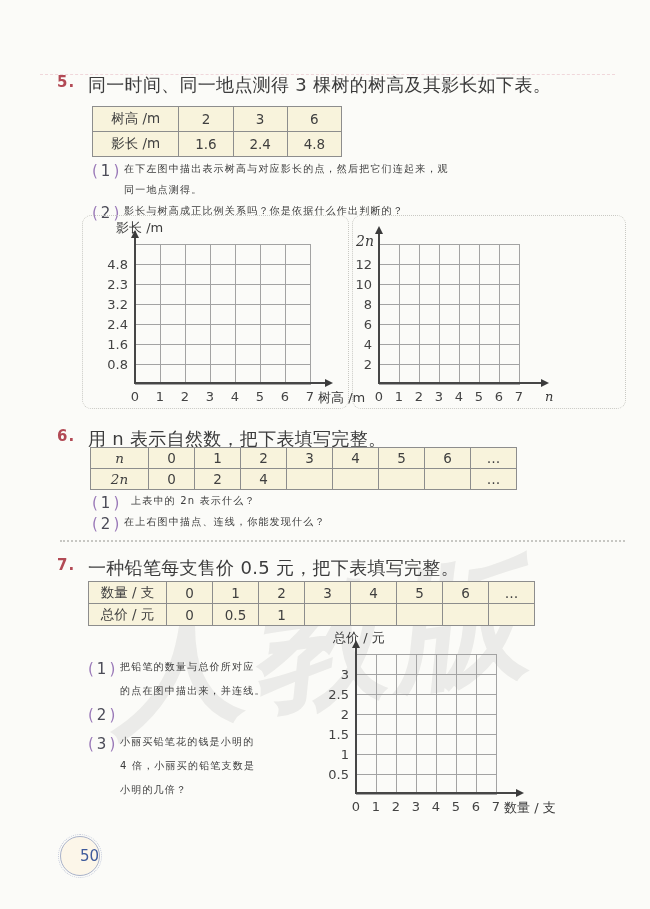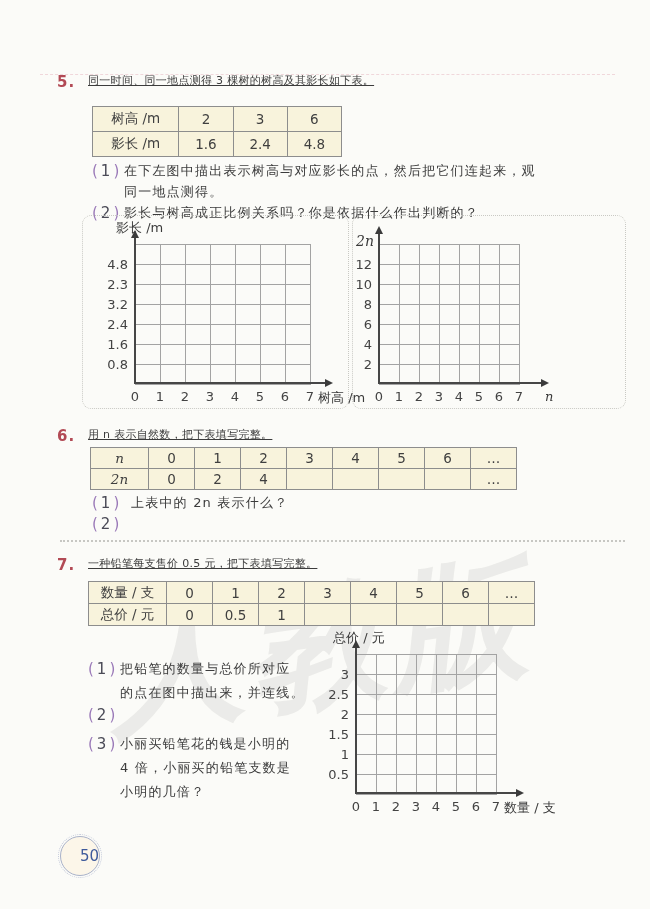--- a/index.html
+++ b/index.html
@@ -1,21 +1,21 @@
 <!DOCTYPE html>
 <html><head>
 <meta charset="utf-8">
 <style>
   html,body{margin:0;padding:0;background:#e9e9e7;}
   .page{position:relative;width:650px;height:909px;background:#fbfbf8;overflow:hidden;
         font-family:"DejaVu Sans","Liberation Sans",sans-serif;color:#3c3c3c;}
   .pnum{position:absolute;font-weight:bold;font-size:15px;color:#b24a55;letter-spacing:1px;}
-  .stem{position:absolute;font-size:11px;letter-spacing:.3px;white-space:nowrap;text-decoration:underline;}
+  .stem{position:absolute;font-size:18px;letter-spacing:.3px;white-space:nowrap;}
   .qwrap{position:absolute;font-size:15px;white-space:nowrap;}
-  .qline{position:absolute;font-size:13px;letter-spacing:1.2px;white-space:nowrap;}
+  .qline{position:absolute;font-size:10px;letter-spacing:1.2px;white-space:nowrap;}
   .pp{color:#9a79b8;}
   .pn{color:#4b4b57;padding:0 3px;}
   table.tbl{position:absolute;border-collapse:collapse;background:#f8f3dc;color:#3f3f3f;
             border:1.5px solid #777;table-layout:fixed;}
   .tbl td{border:1px solid #8d8d8d;text-align:center;padding:0;font-size:13.5px;overflow:hidden;}
   .ital{font-style:italic;font-family:"DejaVu Serif","Liberation Serif",serif;}
   .grid{position:absolute;
         background-image:linear-gradient(to right,#a3a3a3 1px,transparent 1px),
                          linear-gradient(to bottom,#a3a3a3 1px,transparent 1px);}
   .vaxis{position:absolute;width:2px;background:#464646;}
@@ -173,20 +173,21 @@
   </tbody>
     </table>
 
   <div class="qwrap" style="left:92px;top:494px;">
     <span class="pp">(</span><span class="pn">1</span><span class="pp">)</span>
   </div>
   <div class="qline" style="left:131px;top:494px;">上表中的 2n 表示什么？</div>
   <div class="qwrap" style="left:92px;top:515px;">
     <span class="pp">(</span><span class="pn">2</span><span class="pp">)</span>
   </div>
+  <div class="qline" style="left:124px;top:515px;">在上右图中描点、连线，你能发现什么？</div>
 
   <div class="sep" style="left:60px;top:540px;width:565px;"></div>
 
   <div class="pnum" style="left:57px;top:556px;">7.</div>
   <div class="stem" style="left:88px;top:556px;">一种铅笔每支售价 0.5 元，把下表填写完整。</div>
 
   <table class="tbl" style="left:88px;top:581px;width:446px;">
     <colgroup>
         <col style="width:78px">
         <col style="width:46px">

